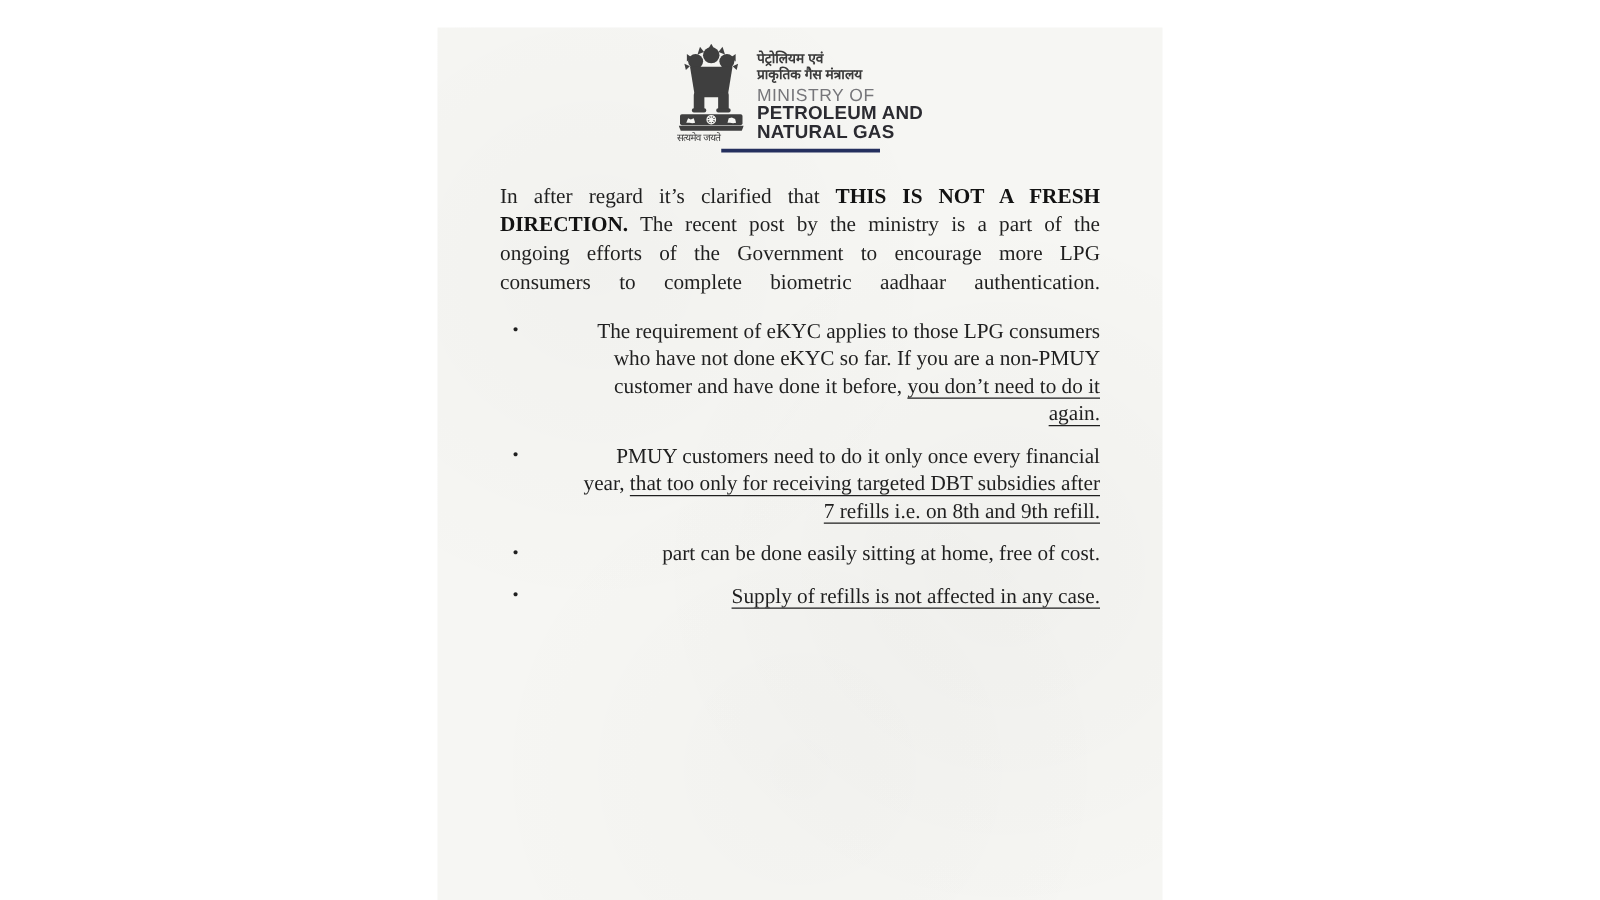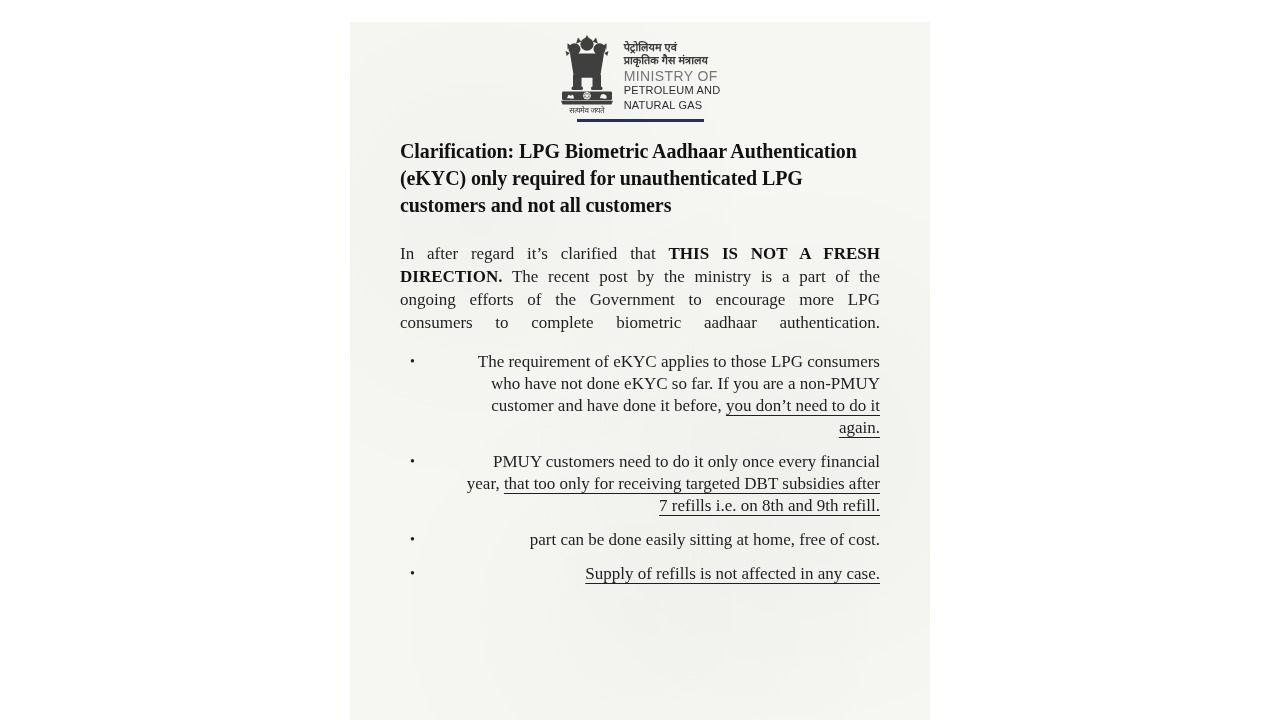--- a/index.html
+++ b/index.html
@@ -10,32 +10,32 @@
     position:absolute; left:350px; top:22px; width:580px; height:698px;
     background:
       radial-gradient(circle at 22% 28%, rgba(0,0,0,0.018), transparent 42%),
       radial-gradient(circle at 78% 62%, rgba(0,0,0,0.022), transparent 46%),
       radial-gradient(circle at 50% 85%, rgba(0,0,0,0.015), transparent 40%),
       #f6f6f3;
     padding:13px 50px 0 50px;
   }
 
   .header-row { display:flex; justify-content:center; align-items:flex-start; gap:10px; }
-  .emblem-wrap { width:54px; text-align:center; flex:none; }
+  .emblem-wrap { width:54px; text-align:left; flex:none; }
   .emblem-svg { display:block; margin:0 auto; }
   .motto {
     font-family:"DejaVu Sans", sans-serif;
     font-size:8px; line-height:9px; color:#3c3c3c; margin-top:1px; letter-spacing:-0.5px;
     white-space:nowrap;
   }
 
   .ministry-block { font-family:"Liberation Sans", sans-serif; padding-top:6px; }
   .hindi-name { font-size:11px; line-height:13px; font-weight:bold; color:#3a3a3a; white-space:pre-line; }
   .ministry-prefix { font-size:14px; line-height:14px; color:#76767a; letter-spacing:0.4px; margin-top:2px; }
-  .ministry-name { font-size:11px; line-height:15px; font-weight:normal; color:#2b2b31; white-space:pre-line; letter-spacing:0.2px; }
+  .ministry-name { font-size:15px; line-height:15px; font-weight:bold; color:#2b2b31; white-space:pre-line; letter-spacing:0.2px; }
 
   .divider { width:127px; height:2.5px; background:#242f5e; margin:4px auto 0; }
 
   .title {
     margin-top:16px; font-size:20px; font-weight:bold; line-height:27px;
     color:#121212; white-space:pre-line; letter-spacing:-0.1px;
   }
 
   .para { font-size:17px; line-height:23px; color:#1f1f1f; white-space:pre-line; }
   .intro { margin-top:9px; }
@@ -93,23 +93,20 @@
       <div class="hindi-name">पेट्रोलियम एवं
 प्राकृतिक गैस मंत्रालय</div>
       <div class="ministry-prefix">MINISTRY OF</div>
       <div class="ministry-name">PETROLEUM AND
 NATURAL GAS</div>
     </div>
   </div>
 
   <div class="divider"></div>
 
-  <div class="title">Clarification: LPG Biometric Aadhaar Authentication
-(eKYC) only required for unauthenticated LPG
-customers and not all customers</div>
 
 
   <div class="para clarify"><span>In after regard it’s clarified that </span><span class="emph">THIS IS NOT A FRESH
 DIRECTION.</span><span> The recent post by the ministry is a part of the
 ongoing efforts of the Government to encourage more LPG
 consumers to complete biometric aadhaar authentication.</span></div>
 
   <div class="bullets">
 
     <div class="bullet">

